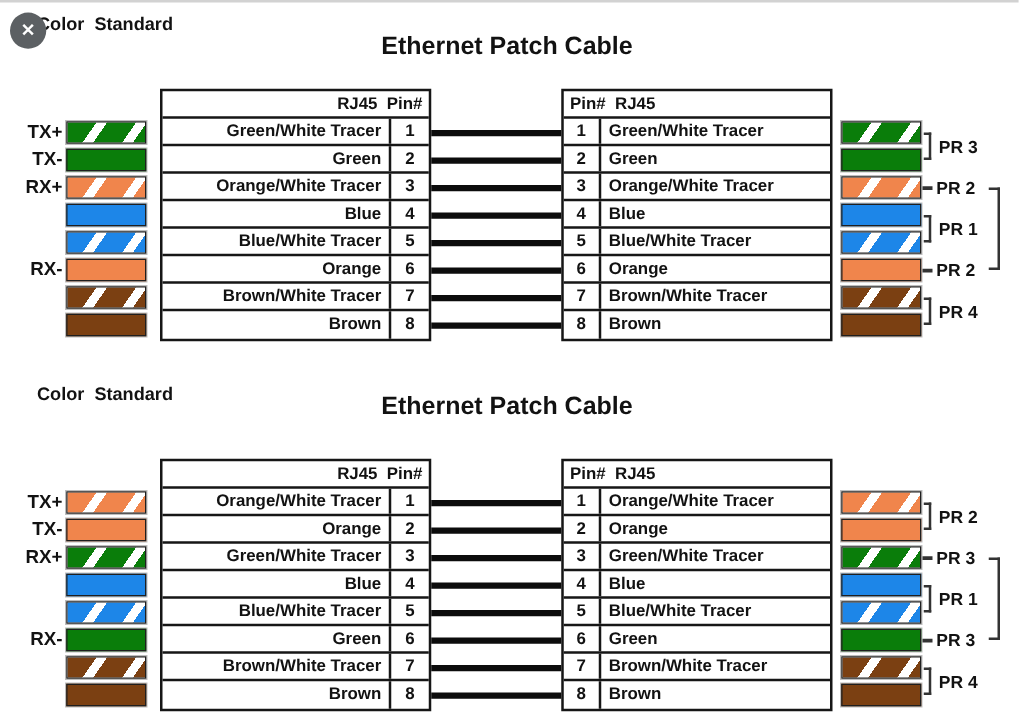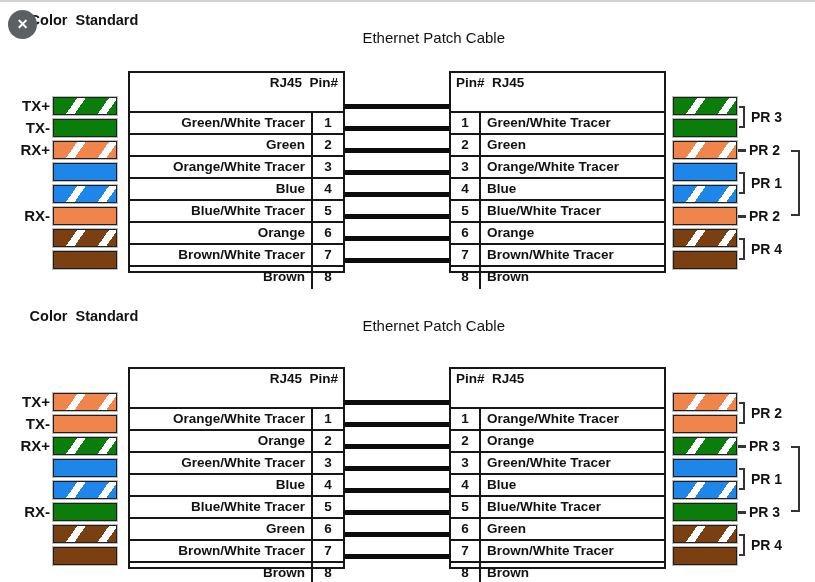--- a/index.html
+++ b/index.html
@@ -5,24 +5,24 @@
   html,body{margin:0;padding:0;background:#ffffff;width:815px;height:582px;overflow:hidden;
     font-family:"Liberation Sans",sans-serif;-webkit-font-smoothing:none;color:#121212;}
   #stage{position:relative;width:815px;height:582px;background:#fff;}
   .topline{position:absolute;left:0;top:0;width:815px;height:2px;background:#d2d2d2;}
   .closebtn{position:absolute;left:8px;top:10px;width:29px;height:29px;border-radius:50%;
     background:#5c6063;color:#ffffff;font:bold 14px/29px "Liberation Sans",sans-serif;
     text-align:center;cursor:pointer;z-index:5;}
   .dgroup{position:absolute;left:0;top:0;width:815px;height:582px;}
   .std{position:absolute;width:160px;text-align:center;font-weight:bold;font-size:14.5px;
     line-height:18px;white-space:pre;}
-  .etitle{position:absolute;width:200px;text-align:right;font-weight:normal;font-size:15px;
+  .etitle{position:absolute;width:200px;text-align:center;font-weight:bold;font-size:20px;
     line-height:17px;white-space:pre;}
   .wtable{position:absolute;border:2px solid #161616;background:#fff;box-sizing:border-box;}
-  .whead{height:40px;box-sizing:border-box;border-bottom:2px solid #161616;
+  .whead{height:22px;box-sizing:border-box;border-bottom:2px solid #161616;
     font-weight:bold;font-size:13.5px;line-height:19px;white-space:pre;padding:0 5px;}
   .whead.r{text-align:right;}
   .whead.l{text-align:left;}
   .wrow{height:22px;box-sizing:border-box;display:flex;border-bottom:2px solid #161616;}
   .wrow:last-child{border-bottom:none;}
   .cell{box-sizing:border-box;font-weight:bold;font-size:13.5px;line-height:19px;white-space:pre;}
   .name-cell{flex:1;padding:0 6px;}
   .pin-cell{width:30px;text-align:center;}
   .brd-r{border-right:2px solid #161616;}
   .conn{position:absolute;height:5px;background:#0c0c0c;}

